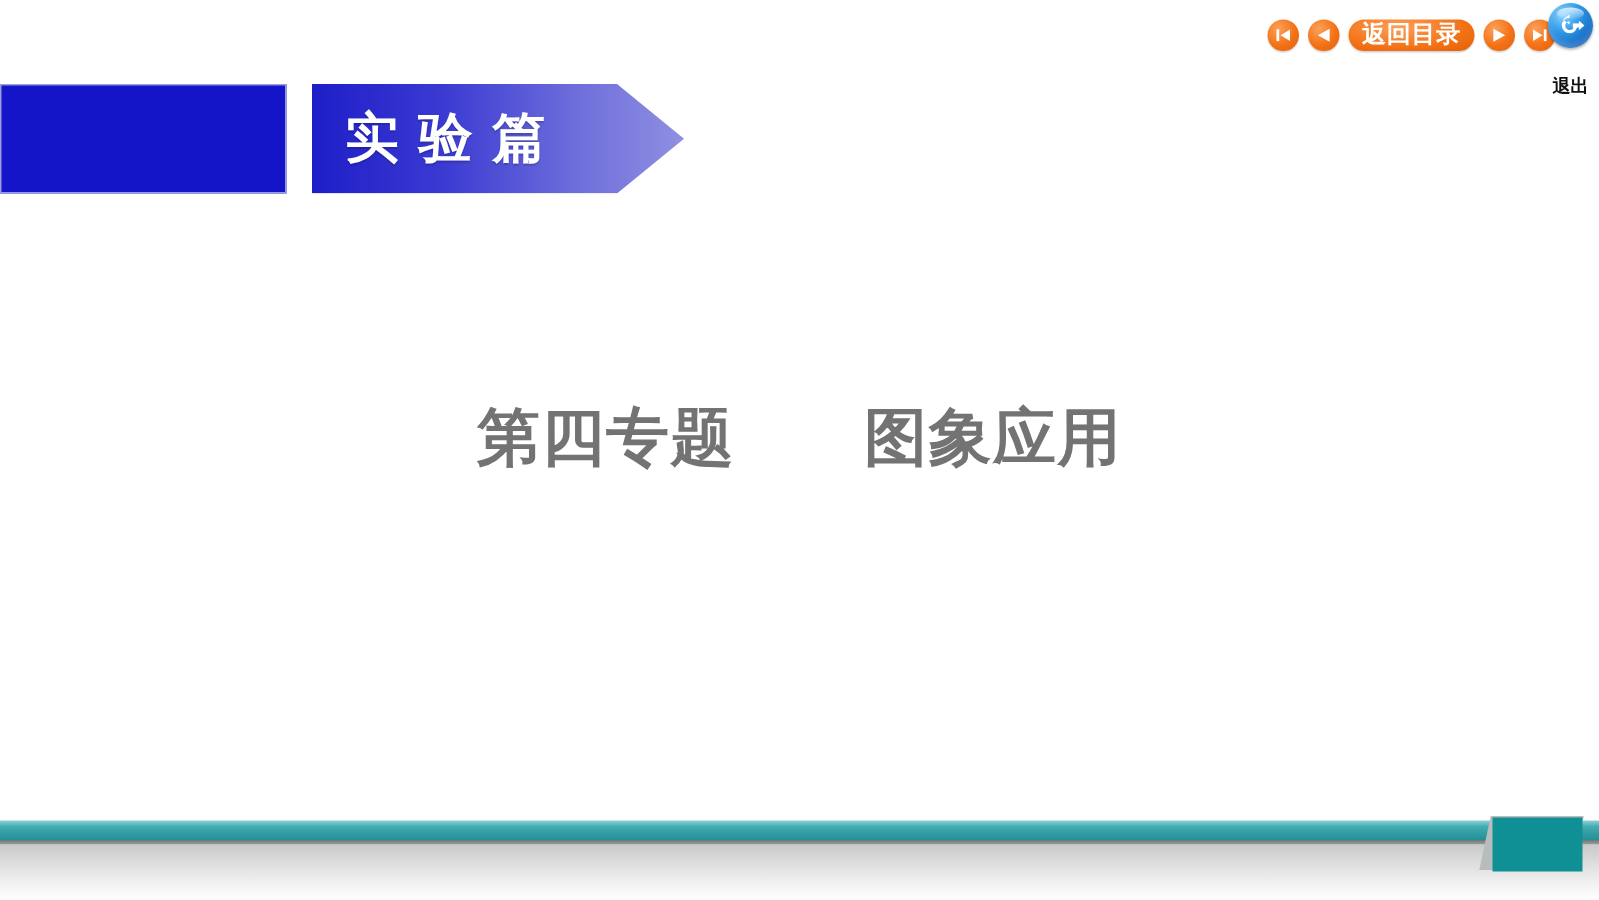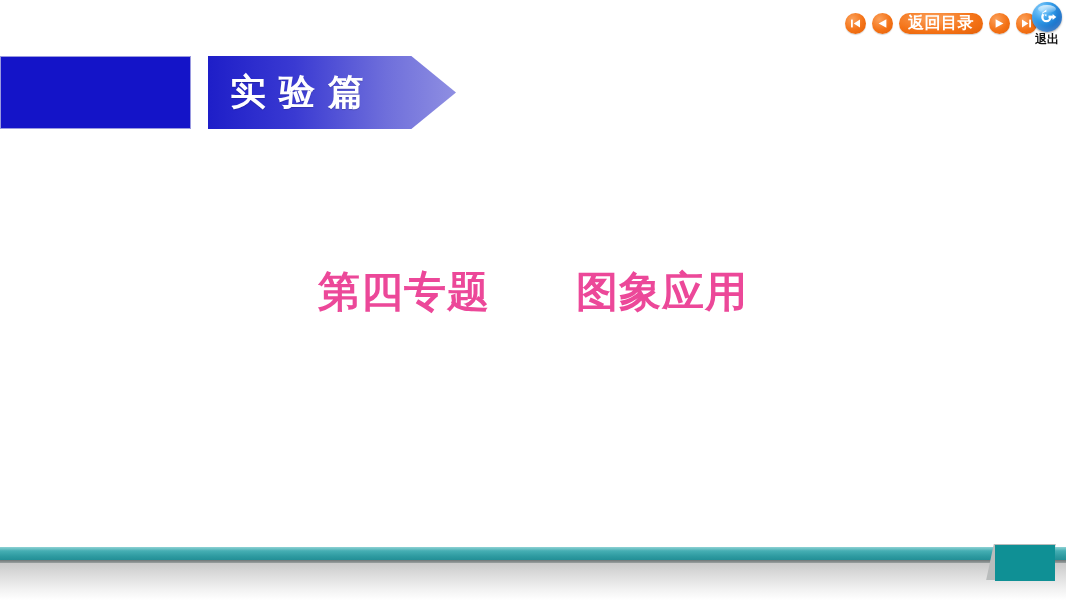--- a/index.html
+++ b/index.html
@@ -83,21 +83,21 @@
     position: absolute;
     top: 3px;
     left: 6px;
     width: 18px;
     height: 8px;
     border-radius: 50%;
     background: linear-gradient(to bottom, rgba(255,255,255,0.75), rgba(255,255,255,0.03));
     pointer-events: none;
   }
   #exit-label {
-    margin-top: 0;
+    margin-top: 18px;
     font-size: 12px;
     font-weight: bold;
     color: #111111;
     line-height: 14px;
   }
 
   
   #banner {
     position: absolute;
     top: 56px;
@@ -138,21 +138,21 @@
 
   
   #main-title {
     position: absolute;
     top: 264px;
     left: 0;
     width: 1066px;
     text-align: center;
     font-size: 42px;
     font-weight: bold;
-    color: #ec4899;
+    color: #737373;
     letter-spacing: 1px;
     white-space: pre;
   }
 
   
   #bottom-gradient {
     position: absolute;
     left: 0;
     top: 563px;
     width: 1066px;

